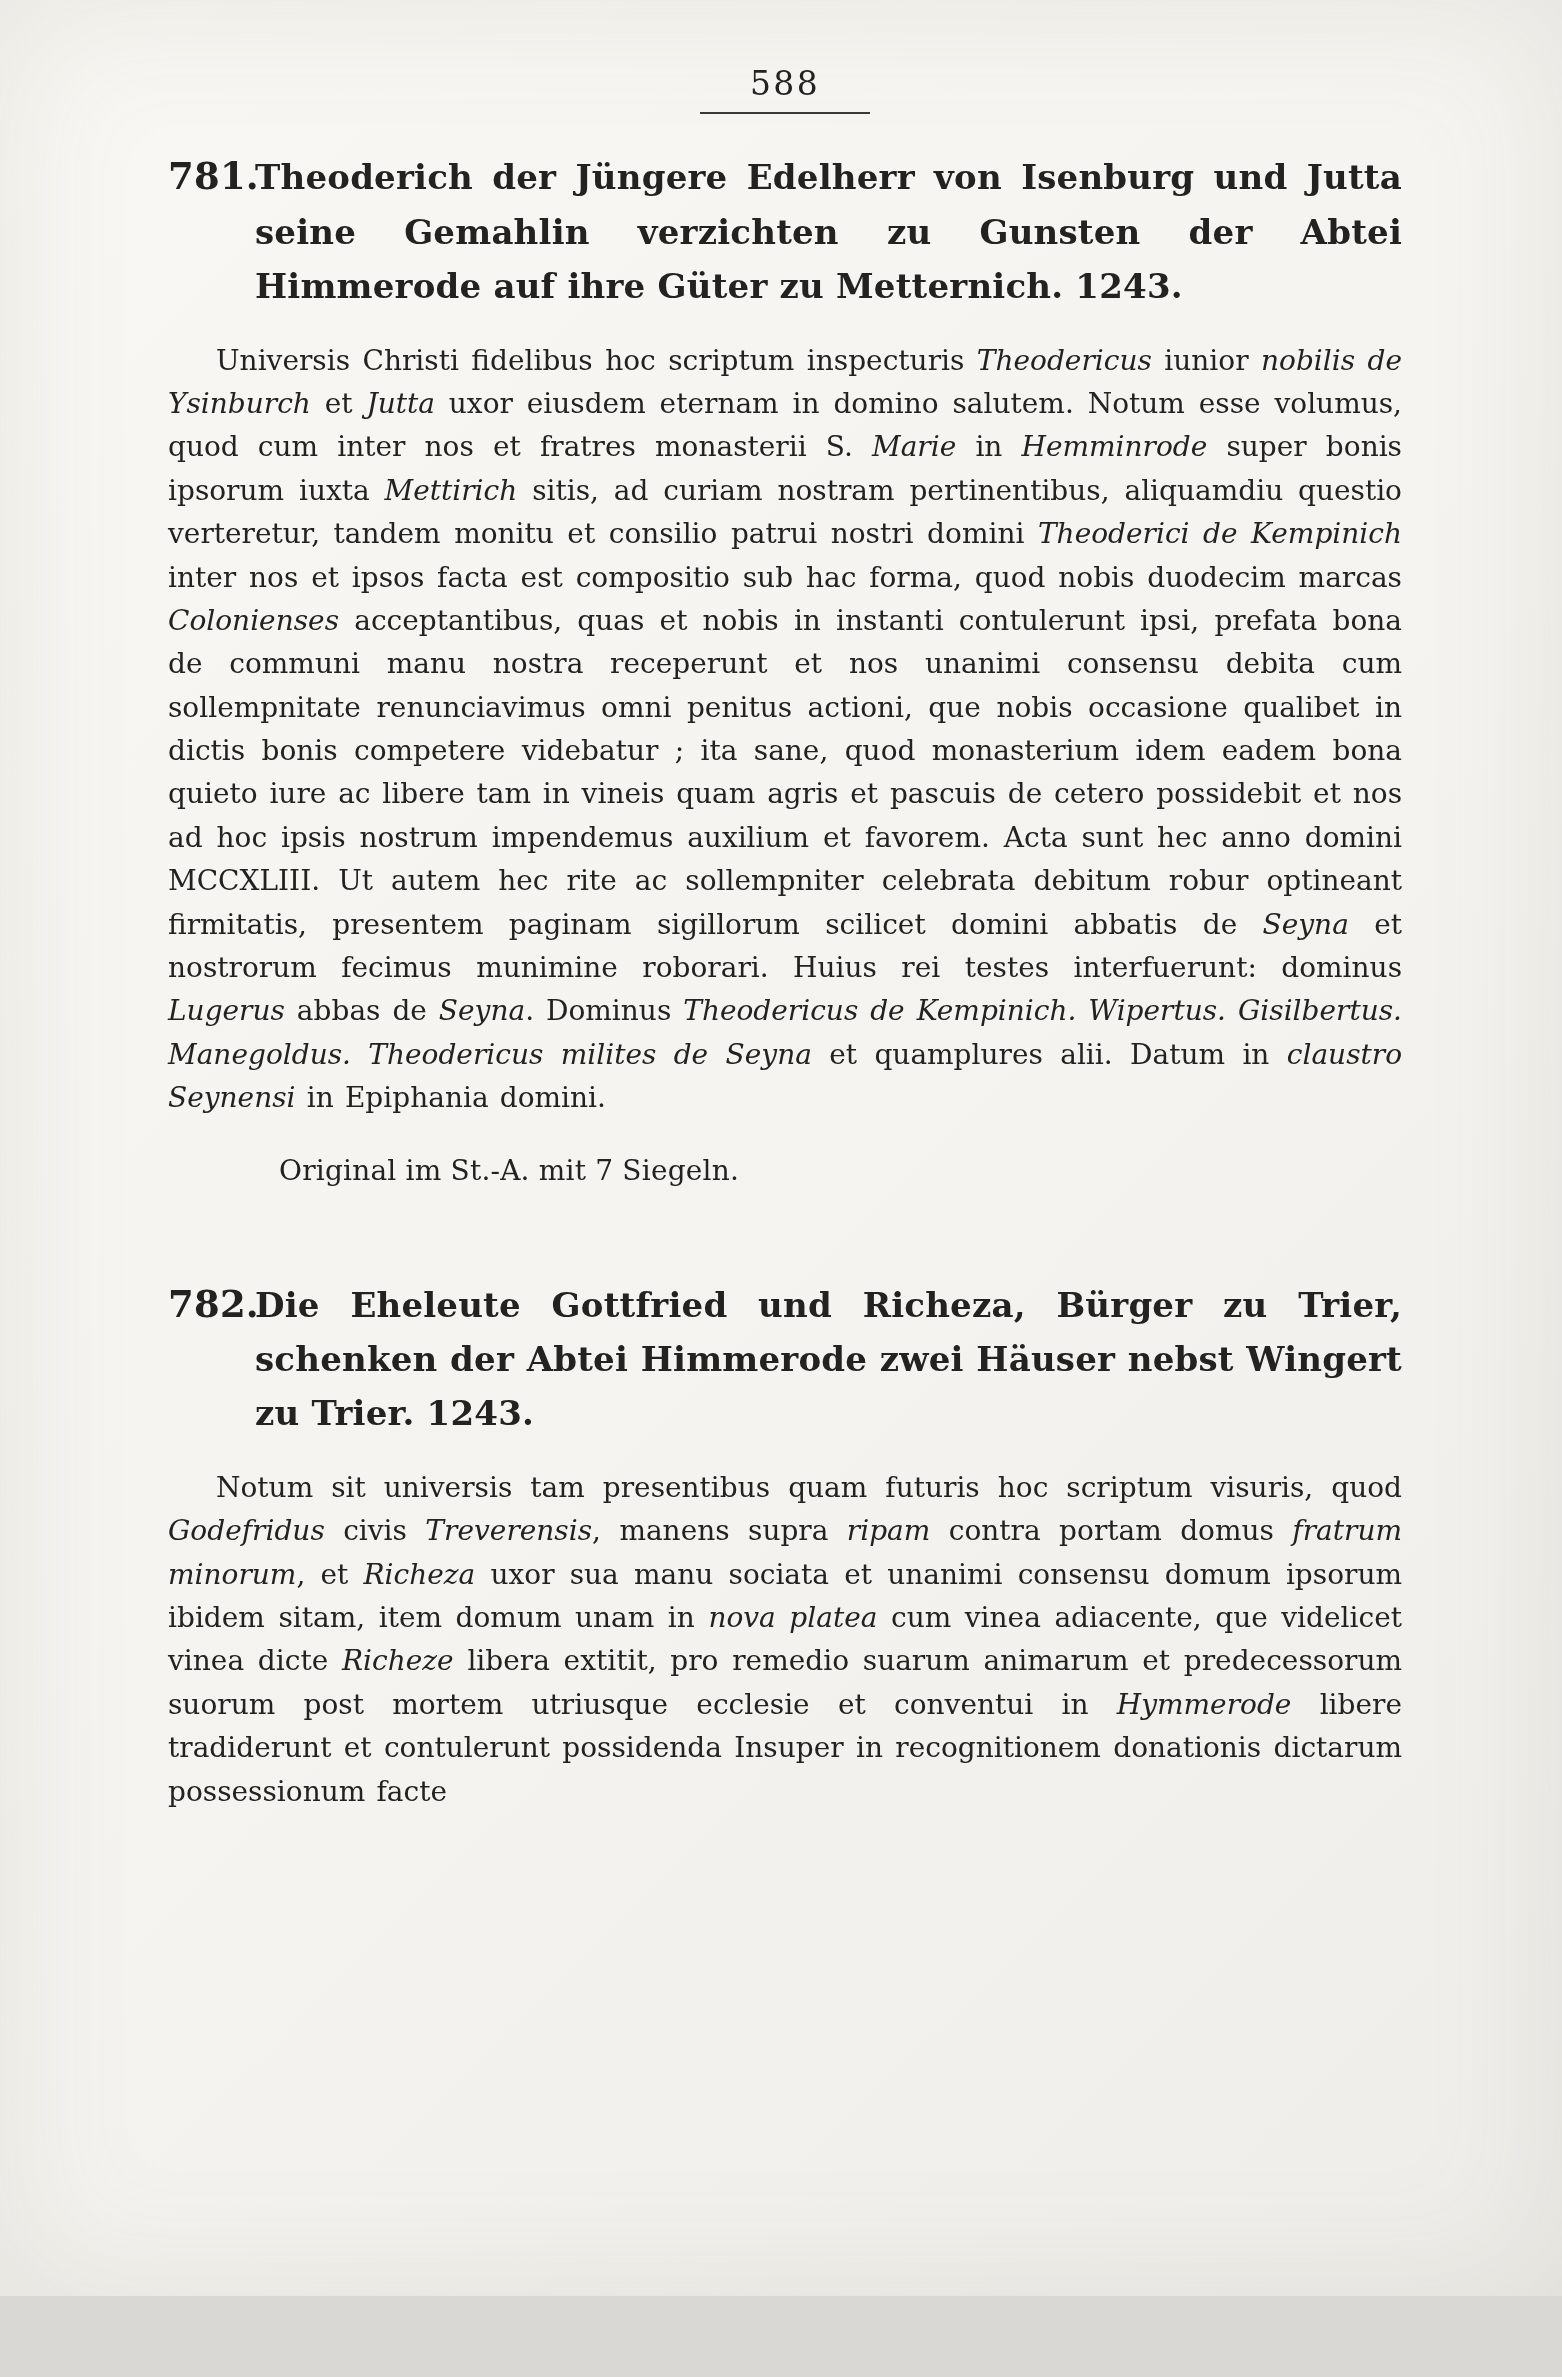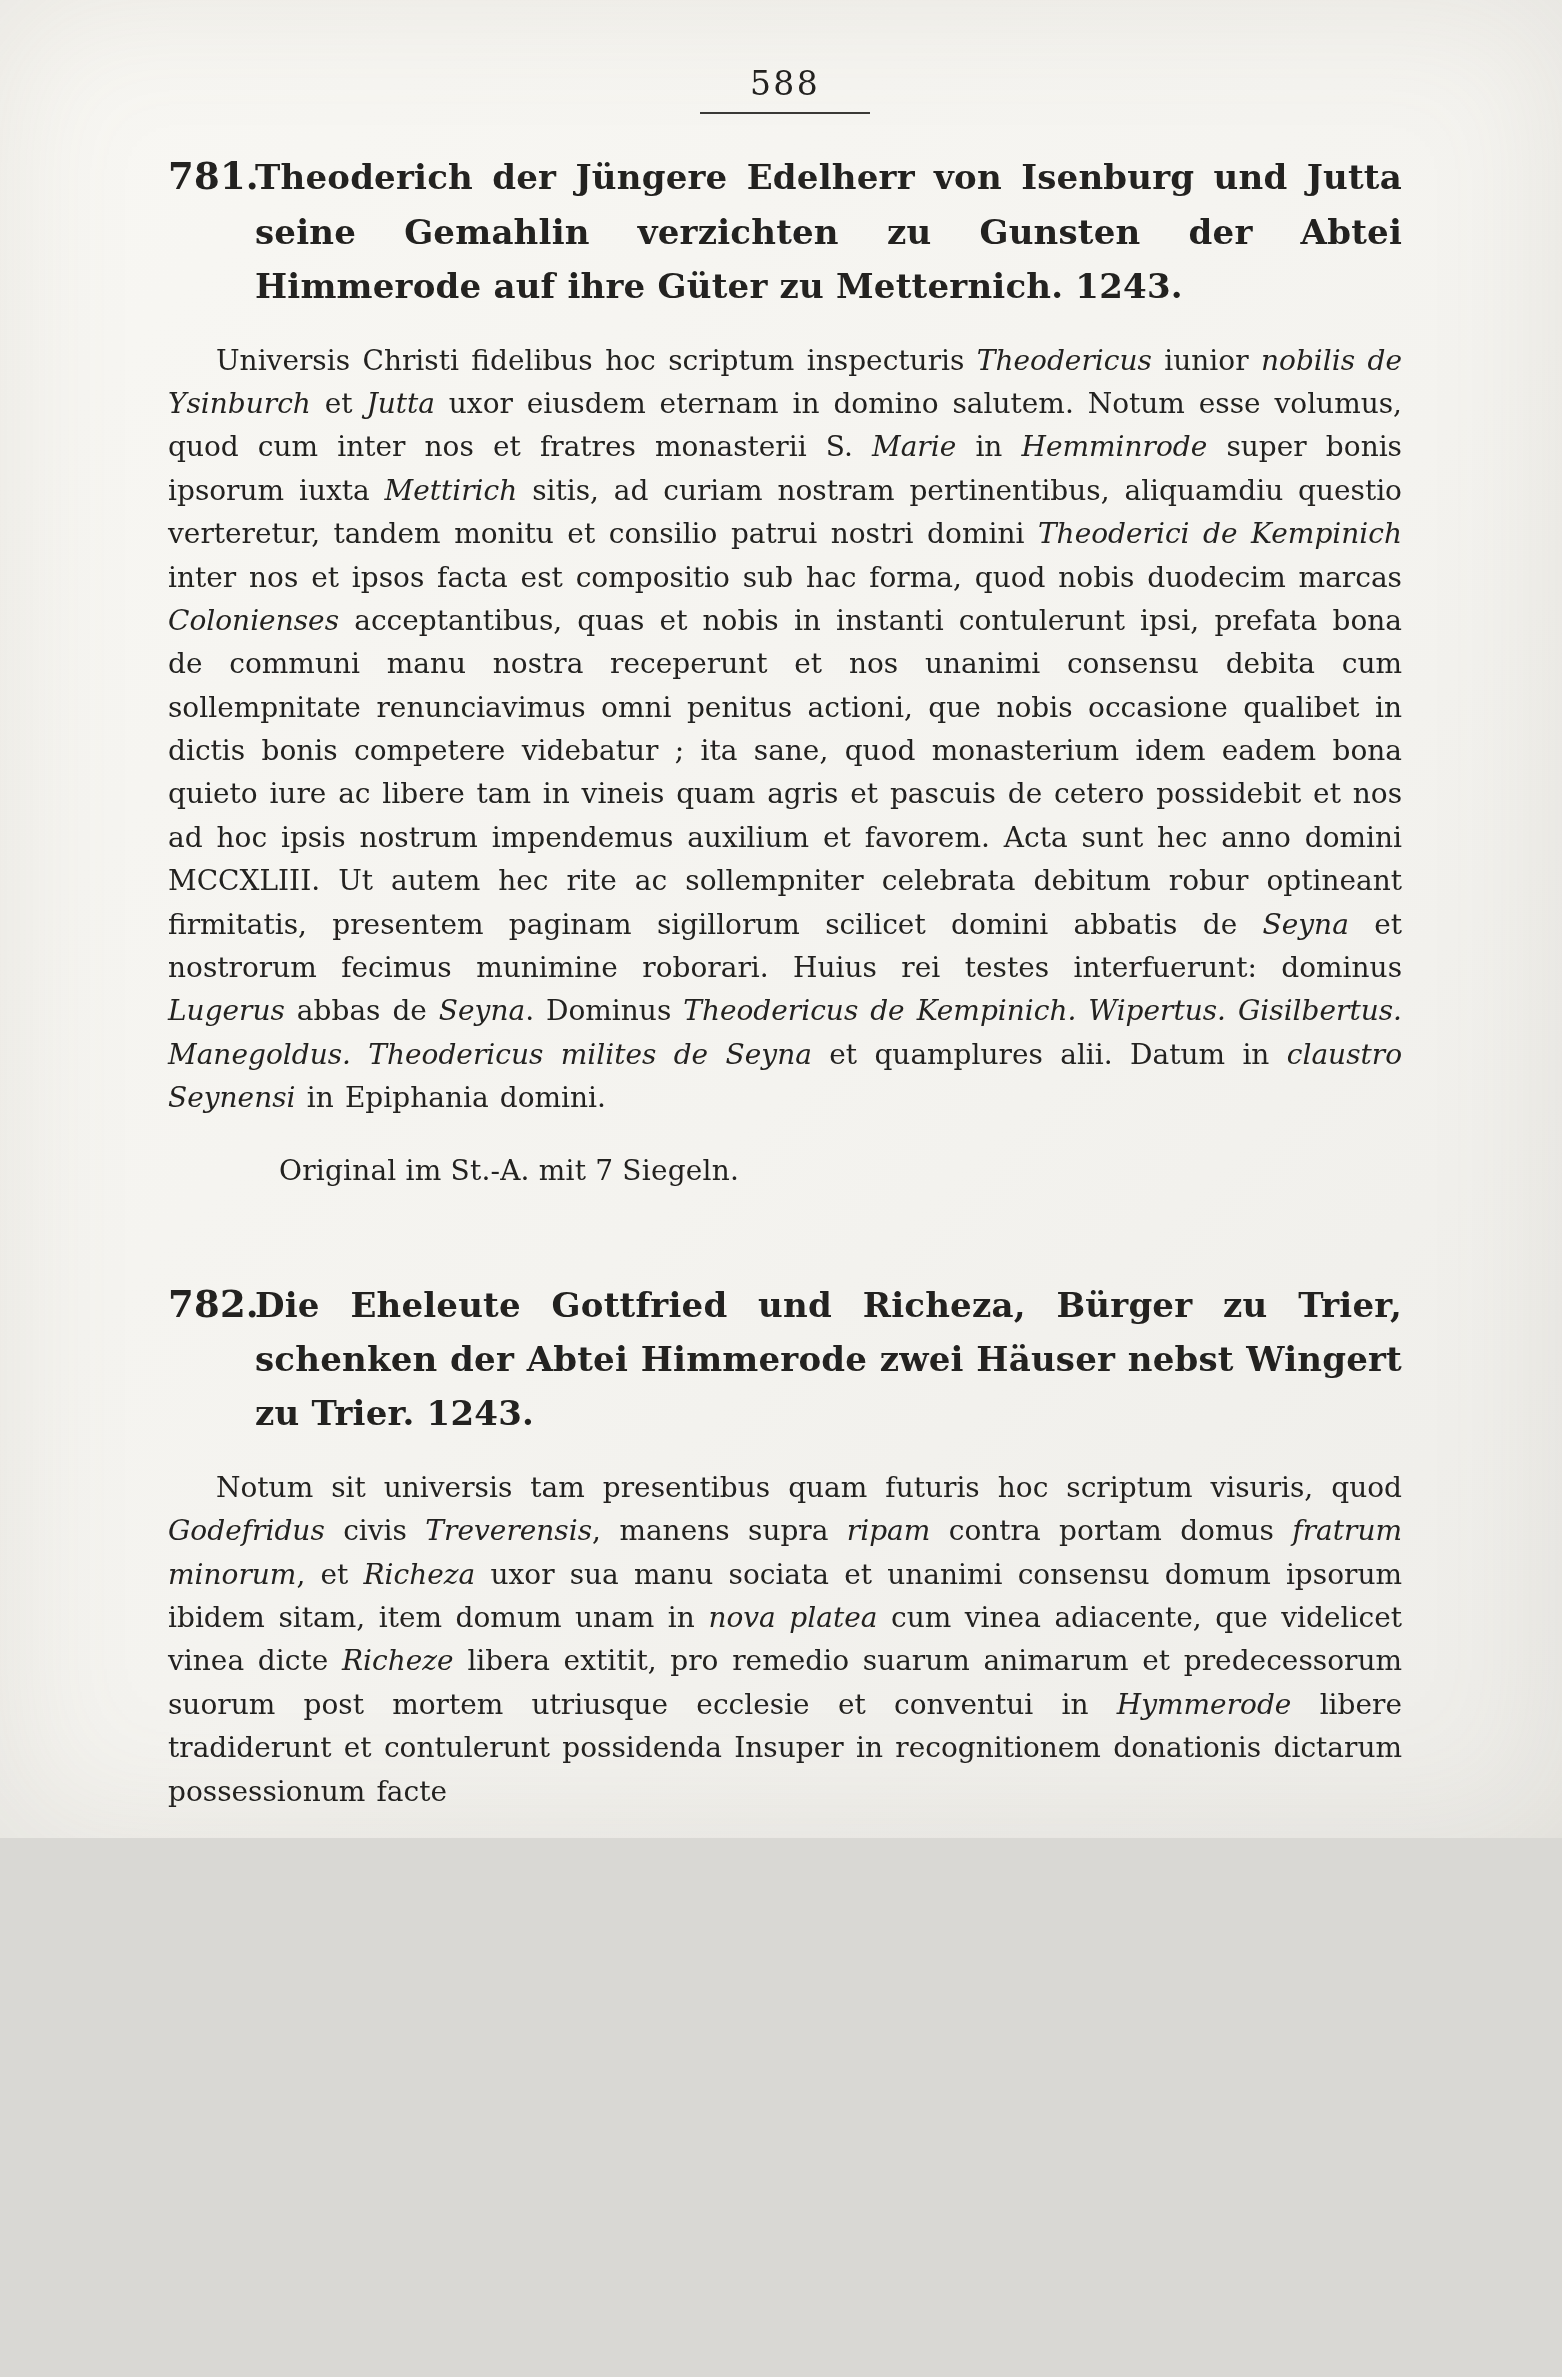--- a/index.html
+++ b/index.html
@@ -4,21 +4,21 @@
 <style>
   * { box-sizing: border-box; }
   html, body {
     margin: 0;
     padding: 0;
     background: #d9d8d4;
   }
   .scan {
     position: relative;
     width: 1562px;
-    height: 1838px;
+    height: 2296px;
     margin: 0 auto;
     background: linear-gradient(135deg, #f8f7f3 0%, #f4f3ef 55%, #eeede9 100%);
     box-shadow: inset 0 0 141px rgba(120,115,100,0.12);
     color: #232220;
     font-family: "DejaVu Serif", "Liberation Serif", serif;
     padding: 64px 160px 0 168px;
     overflow: hidden;
   }
   .page-head {
     text-align: center;

